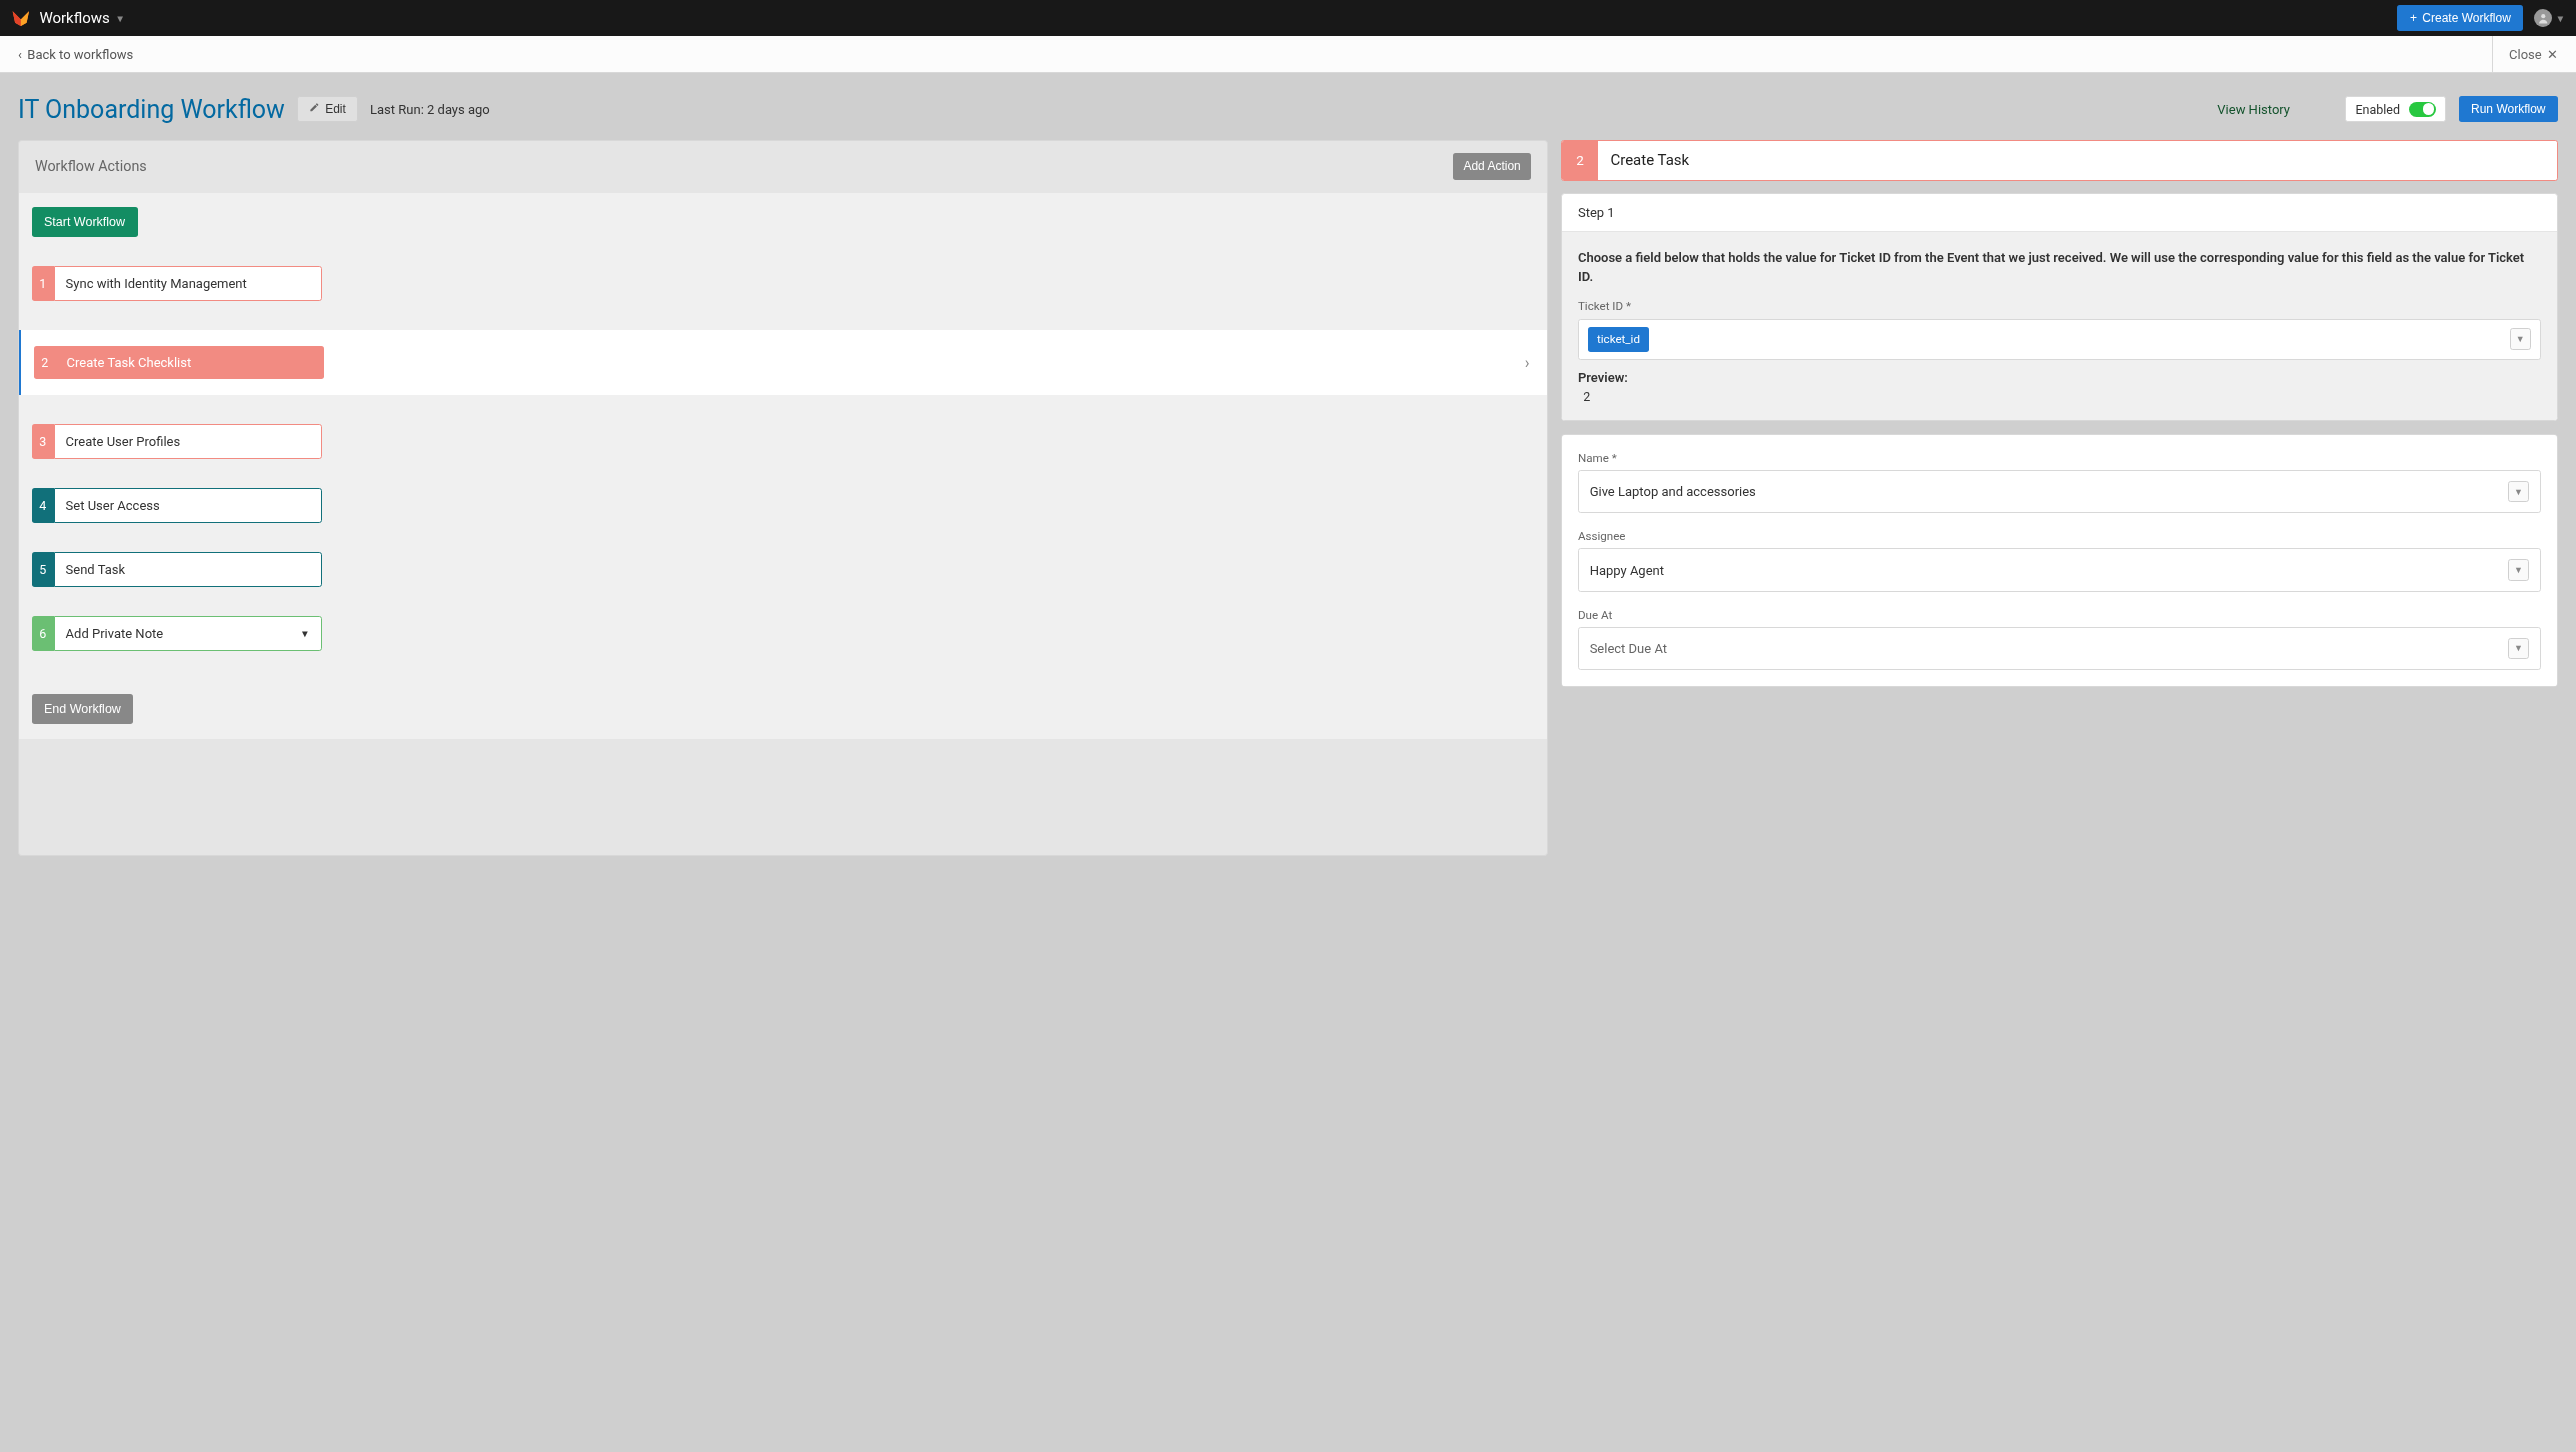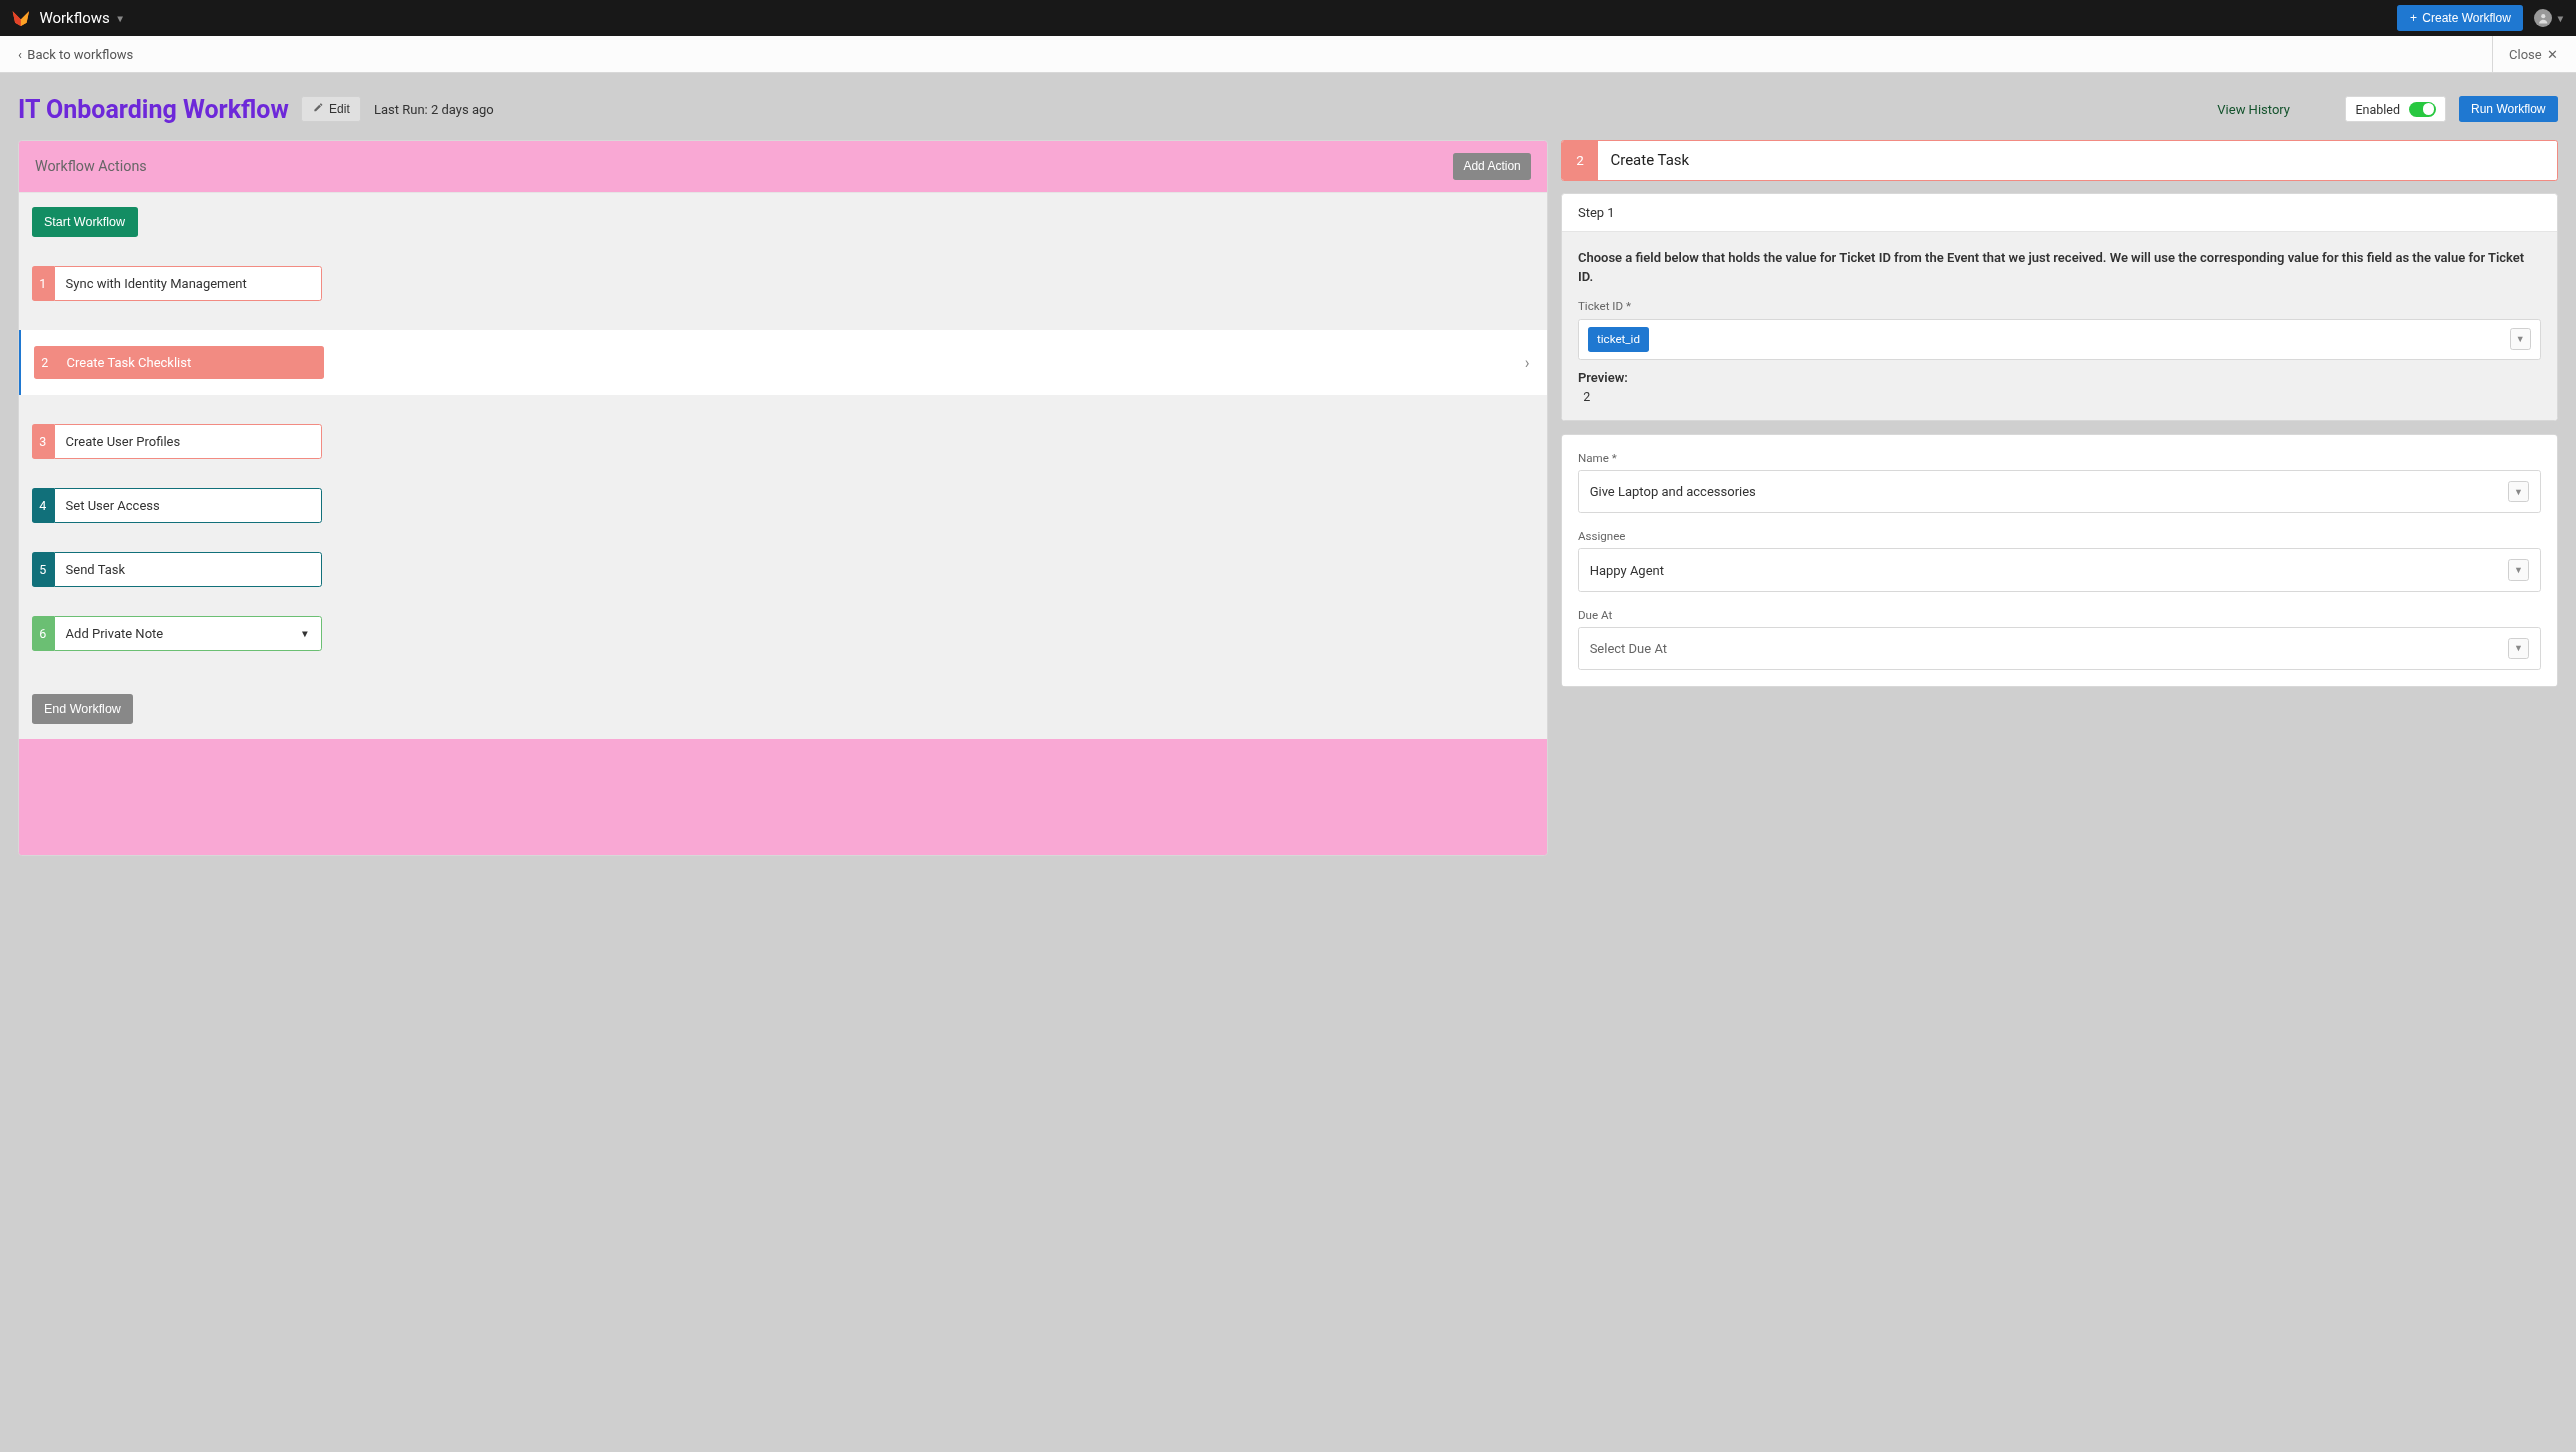--- a/index.html
+++ b/index.html
@@ -11,30 +11,30 @@
 .topbar-right { display: flex; align-items: center; gap: 10.7px; }
 .btn-primary { background: #1f78d1; color: #fff; border: none; border-radius: 2.7px; padding: 6.3px 12.5px; font-size: 12px; display: flex; align-items: center; gap: 5.4px; cursor: pointer; }
 .avatar-wrap { display: flex; align-items: center; gap: 3.6px; }
 .avatar { width: 18px; height: 18px; border-radius: 50%; background: #999; display: flex; align-items: center; justify-content: center; }
 .chevron-down { color: #888; font-size: 9.8px; }
 .subbar { background: #fcfcfc; border-bottom: 0.9px solid #d8d8d8; height: 37px; display: flex; align-items: center; justify-content: space-between; padding: 0 18px; }
 .back-link { display: flex; align-items: center; gap: 5.4px; color: #555; font-size: 13px; cursor: pointer; }
 .close-link { display: flex; align-items: center; gap: 5.4px; color: #666; font-size: 13px; cursor: pointer; border-left: 0.9px solid #d8d8d8; padding-left: 16px; height: 100%; }
 .header-row { display: flex; align-items: center; justify-content: space-between; padding: 21.5px 18px 16px; }
 .header-left { display: flex; align-items: center; gap: 12.5px; }
-.page-title { font-size: 25px; font-weight: 700; color: #6d28d9; }
+.page-title { font-size: 25px; font-weight: 400; color: #0369a1; }
 .edit-btn { background: #e0e0e0; border: 0.9px solid #d0d0d0; border-radius: 2.7px; padding: 5.4px 10.7px; font-size: 12px; display: flex; align-items: center; gap: 5.4px; cursor: pointer; color: #333; }
 .last-run { color: #333; font-size: 13px; }
 .header-right { display: flex; align-items: center; gap: 12.5px; }
 .view-history { color: #14532d; font-size: 13px; cursor: pointer; }
 .enabled-box { background: #fff; border: 0.9px solid #d8d8d8; border-radius: 2.7px; padding: 4.5px 9px; display: flex; align-items: center; gap: 9px; margin-left: 43px; }
 .toggle { width: 27px; height: 15px; background: #28c840; border-radius: 9px; position: relative; cursor: pointer; }
 .toggle::after { content: ''; position: absolute; right: 1.8px; top: 1.8px; width: 11.6px; height: 11.6px; background: #fff; border-radius: 50%; }
 .content { display: flex; gap: 12.5px; padding: 0 18px 18px; align-items: flex-start; }
-.card { background: #f9a8d4; border: 0.9px solid #d8d8d8; border-radius: 3.6px; }
+.card { background: #e5e5e5; border: 0.9px solid #d8d8d8; border-radius: 3.6px; }
 .actions-card { flex: 1 1 60%; overflow: hidden; padding-bottom: 116px; }
 .card-header { padding: 12.5px 16px; display: flex; justify-content: space-between; align-items: center; border-bottom: 0.9px solid #e5e5e5; }
 .card-title { font-size: 14.3px; color: #666; font-weight: 400; }
 .add-action-btn { background: #888; color: #fff; border: none; border-radius: 2.7px; padding: 6.3px 10.7px; font-size: 12px; cursor: pointer; }
 .actions-body { background: #f0f0f0; padding: 14.3px 12.5px; }
 .pill-btn { border: none; border-radius: 2.7px; padding: 8px 12.5px; font-size: 12.5px; cursor: pointer; font-weight: 500; }
 .start-btn { background: #138d63; color: #fff; }
 .end-btn { background: #888; color: #fff; }
 .action-row { margin-top: 29px; display: flex; align-items: stretch; }
 .action-row:first-of-type { margin-top: 29px; }

